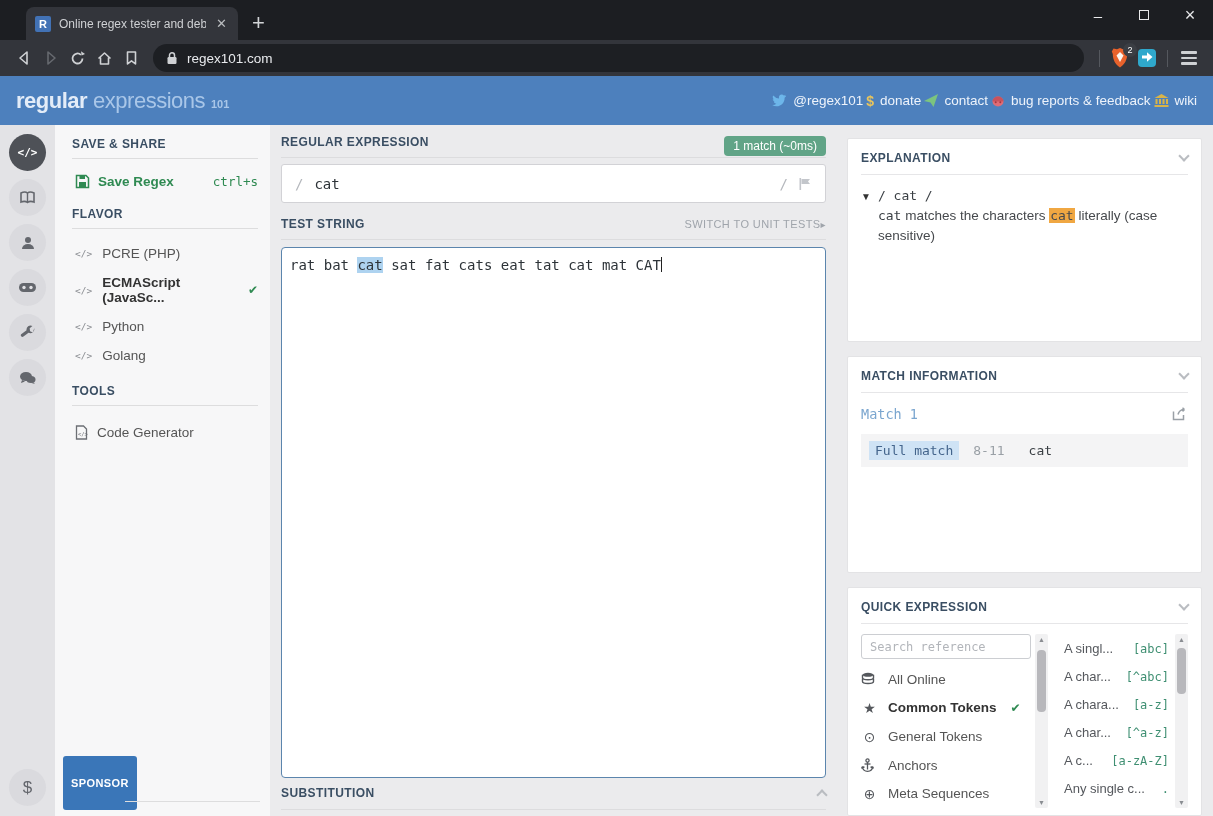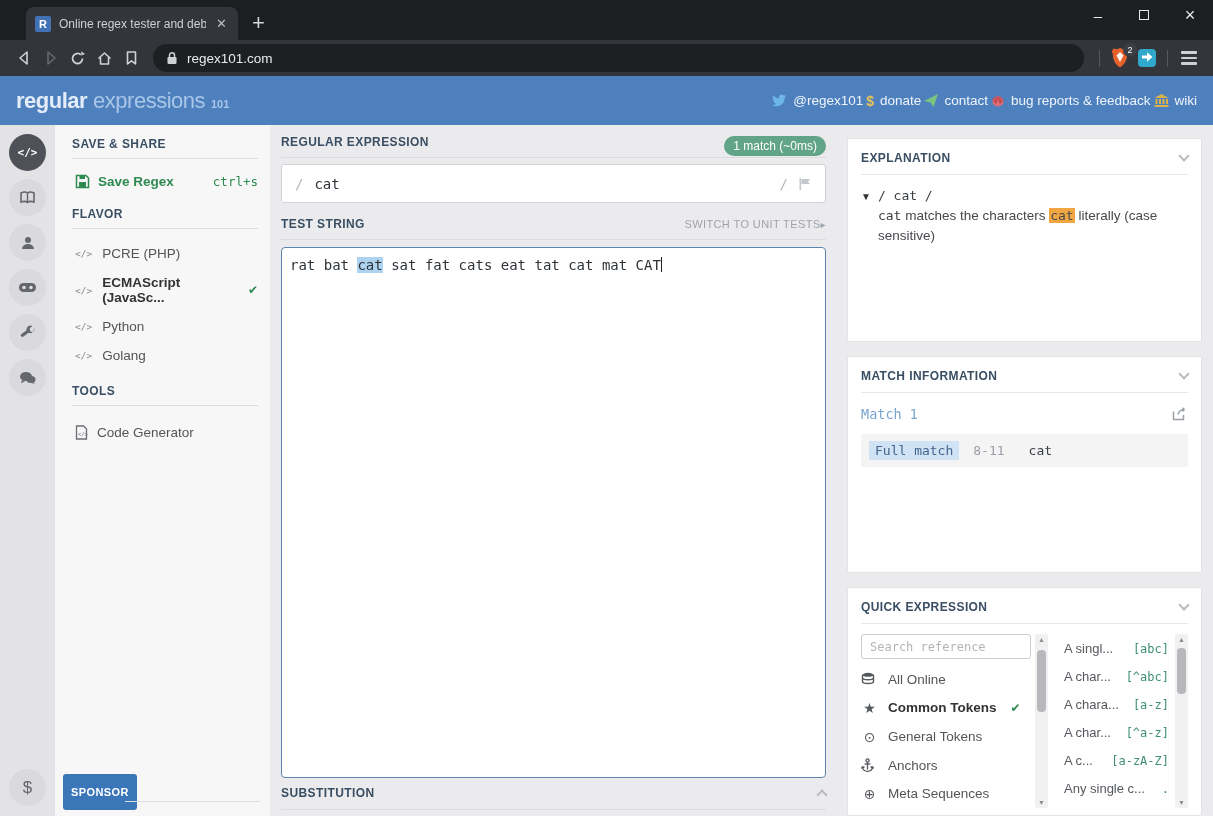--- a/index.html
+++ b/index.html
@@ -52,28 +52,28 @@
   .save-row { display:flex; align-items:center; gap:8px; padding:15px 0 18px 3px; }
   .save-label { color:#2f8a52; font-weight:bold; font-size:13.5px; }
   .save-shortcut { margin-left:auto; color:#2f8a52; font-family:"DejaVu Sans Mono",monospace; font-size:12.5px; }
   .flavor-list { padding:10px 0 14px 0; }
   .flavor-item { display:flex; align-items:center; gap:10px; padding:7px 0 7px 3px; font-size:13.5px; color:#555; }
   .flavor-item.selected .flavor-label { font-weight:bold; color:#333; }
   .code-glyph { font-family:"DejaVu Sans Mono",monospace; font-size:9.5px; color:#8a8d92; }
   .check { color:#2f8a52; font-size:12px; margin-left:4px; }
   .tools-list { padding:12px 0 0 0; }
   .tool-item { display:flex; align-items:center; gap:9px; padding:7px 0 7px 3px; font-size:13.5px; color:#555; }
-  .sponsor-badge { position:absolute; left:8px; bottom:6px; background:#3a76b8; color:#fff; font-size:11px; font-weight:bold; letter-spacing:.4px; padding:12px 8px; border-radius:3px; }
+  .sponsor-badge { position:absolute; left:8px; bottom:6px; background:#3a76b8; color:#fff; font-size:11px; font-weight:bold; letter-spacing:.4px; padding:21px 8px; border-radius:3px; }
   .sponsor-line { position:absolute; left:70px; right:10px; bottom:14px; height:1px; background:#ddddde; }
 
   
   .main-col { width:577px; flex:none; padding:10px 21px 0 11px; }
   .sec-head { display:flex; align-items:center; border-bottom:1px solid #dcdcde; padding-bottom:8px; position:relative; }
   .sec-title { font-size:12px; font-weight:bold; color:#3a4e63; letter-spacing:.4px; }
-  .match-badge { margin-left:auto; margin-bottom:-8px; background:#61a487; color:#fff; font-size:12px; padding:3px 9px; border-radius:10px; }
+  .match-badge { margin-left:auto; margin-bottom:-8px; background:#61a487; color:#fff; font-size:12px; padding:3px 9px; border-radius:4px; }
   .regex-box { margin-top:6px; height:39px; background:#fff; border:1px solid #d2d2d6; border-radius:3px; display:flex; align-items:center; padding:0 13px; font-family:"DejaVu Sans Mono",monospace; font-size:14px; }
   .delim { color:#b4b7bc; }
   .pattern { color:#2d3338; margin-left:11px; flex:1; }
   .flag-icon { margin-left:10px; }
   .test-head { margin-top:14px; }
   .switch-link { margin-left:auto; font-size:11px; font-weight:normal; color:#9fa4ab; letter-spacing:.4px; display:flex; align-items:center; }
   .switch-arrow { font-size:10px; }
   .test-area { margin-top:7px; height:531px; background:#fff; border:1px solid #5b85ad; border-radius:4px; padding:9px 8px; font-family:"DejaVu Sans Mono",monospace; font-size:14px; color:#2d3338; white-space:pre; overflow:hidden; }
   .hl-match { background:#aed3f0; }
   .caret { display:inline-block; width:1px; height:15px; background:#222; vertical-align:-2px; }

